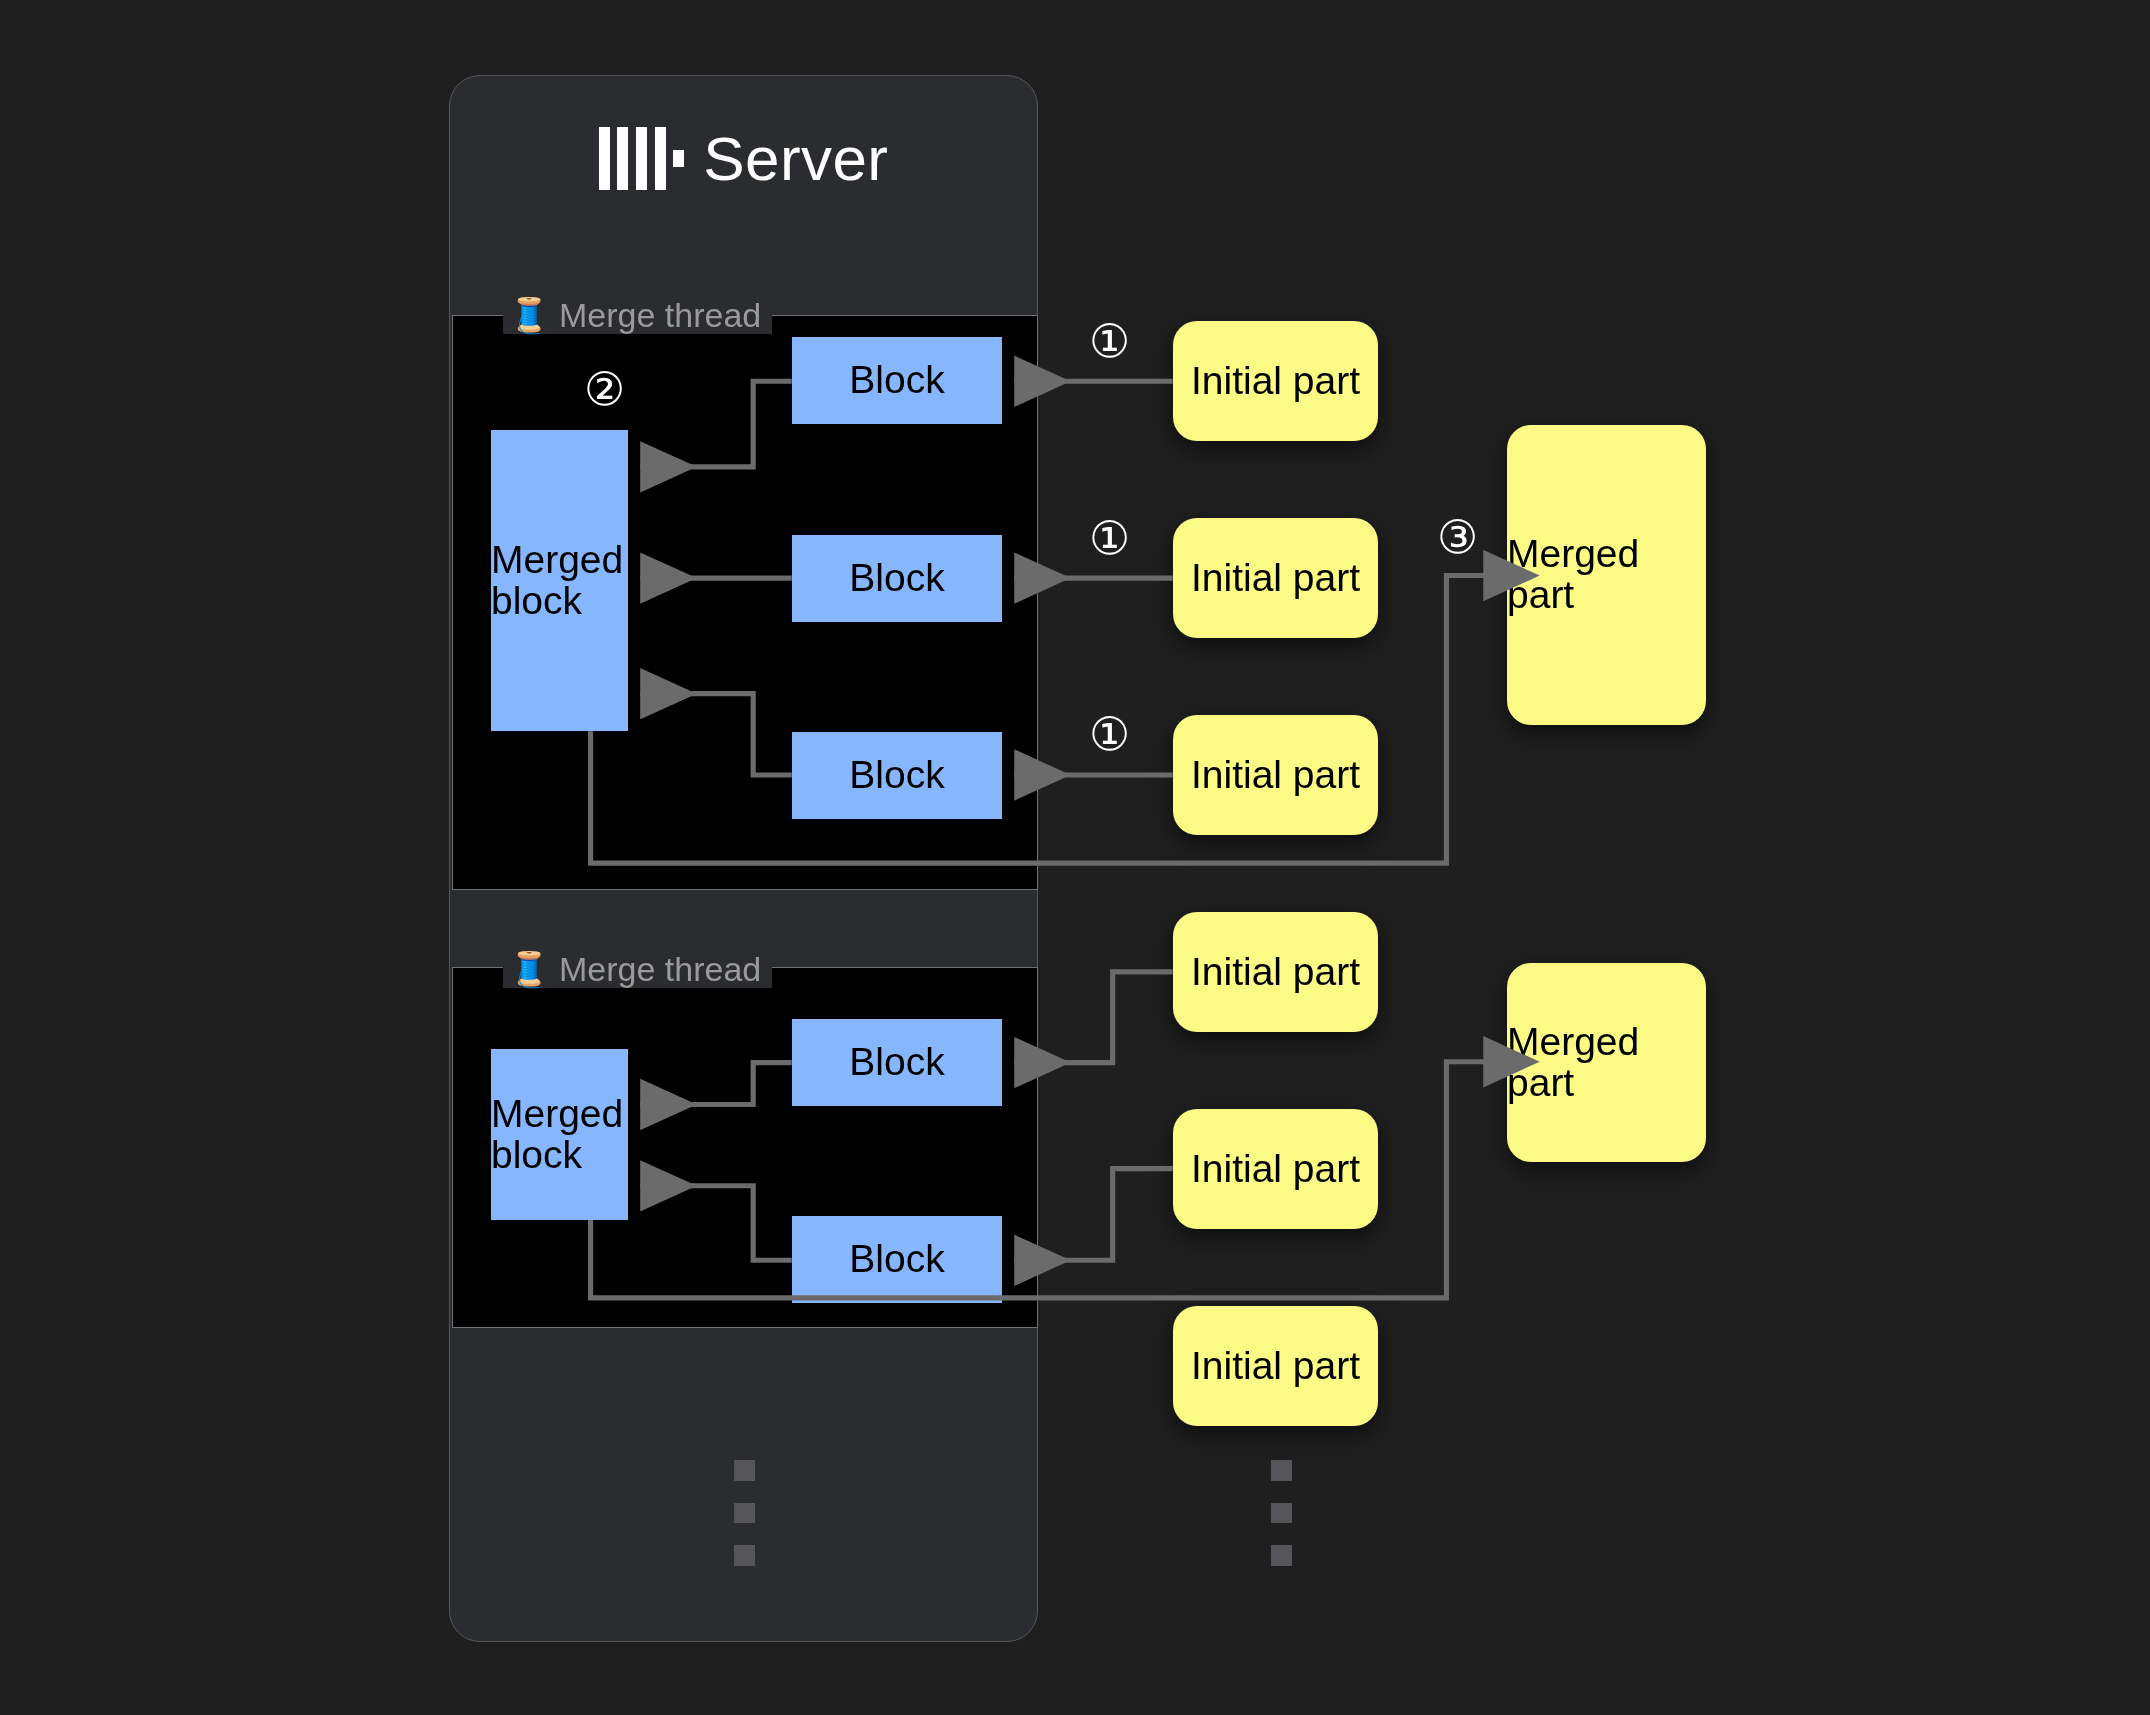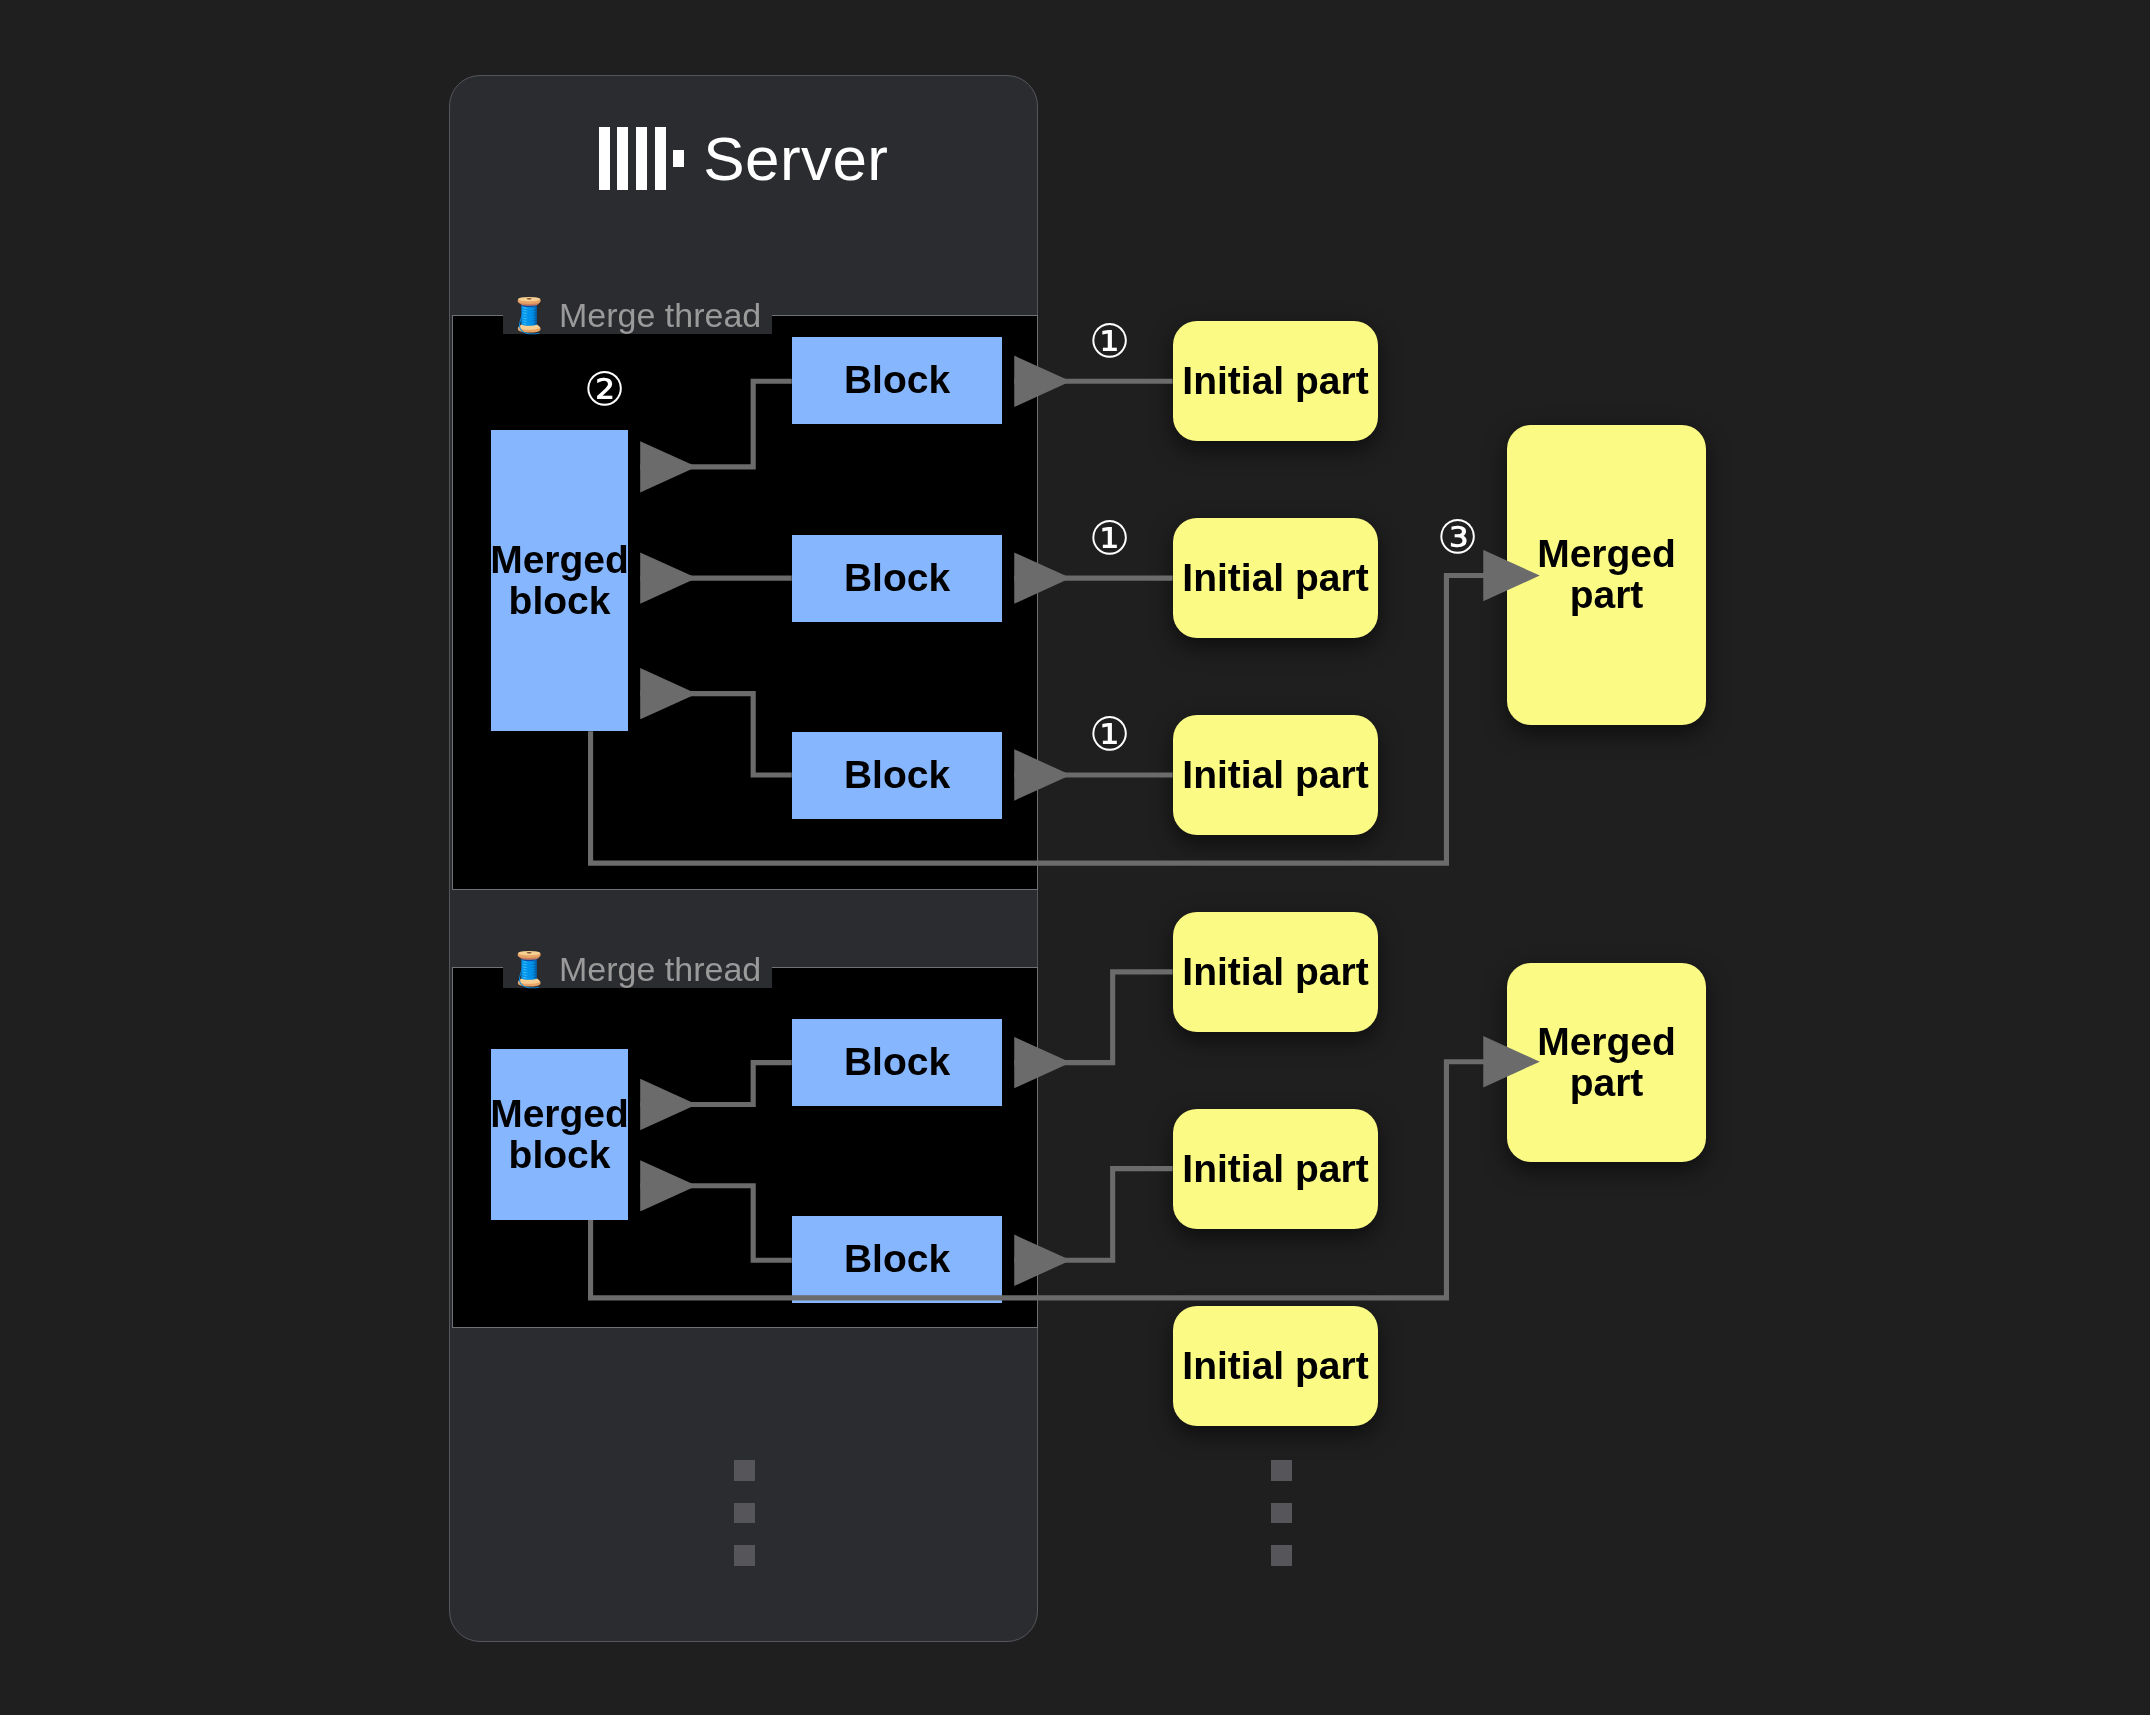--- a/index.html
+++ b/index.html
@@ -102,25 +102,24 @@
     font-size: 34px;
     line-height: 1;
   }
   
   .box {
     position: absolute;
     box-sizing: border-box;
     display: flex;
     align-items: center;
     justify-content: center;
-    text-align: center;
+    text-align: left;
     color: #000000;
     font-size: 39px;
     line-height: 1.05;
-    font-weight: bold;
   }
   .box.blue { background: #86b6fe; }
   .box.yellow {
     background: #fafa85;
     box-shadow: 0 8.6px 22px rgba(0,0,0,0.55);
     border-radius: 24px;
   }
   .box-text { display: block; }
   
   .step {

